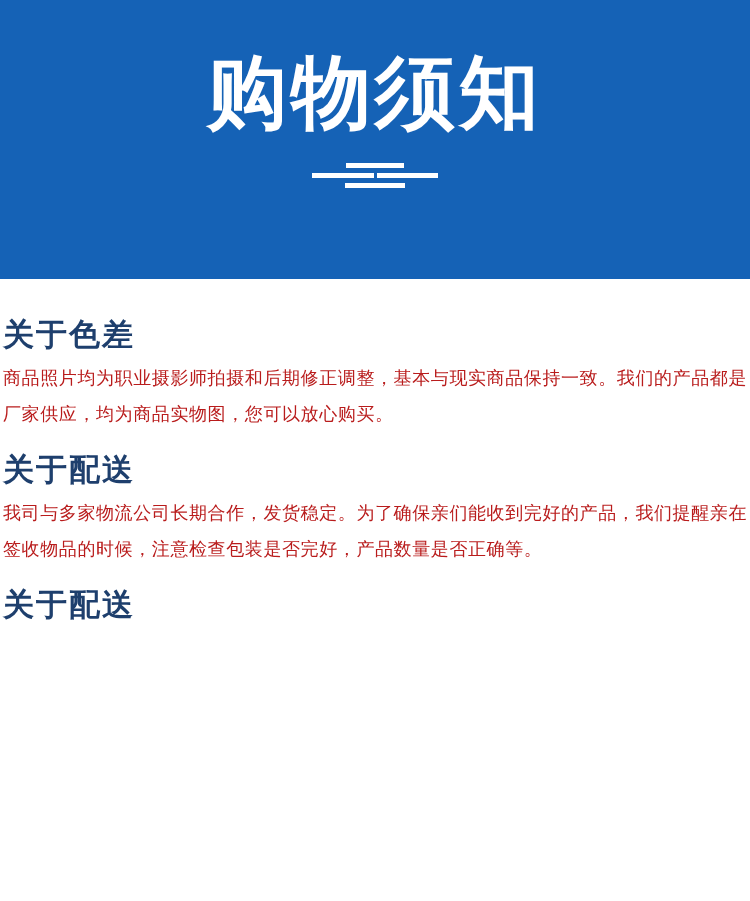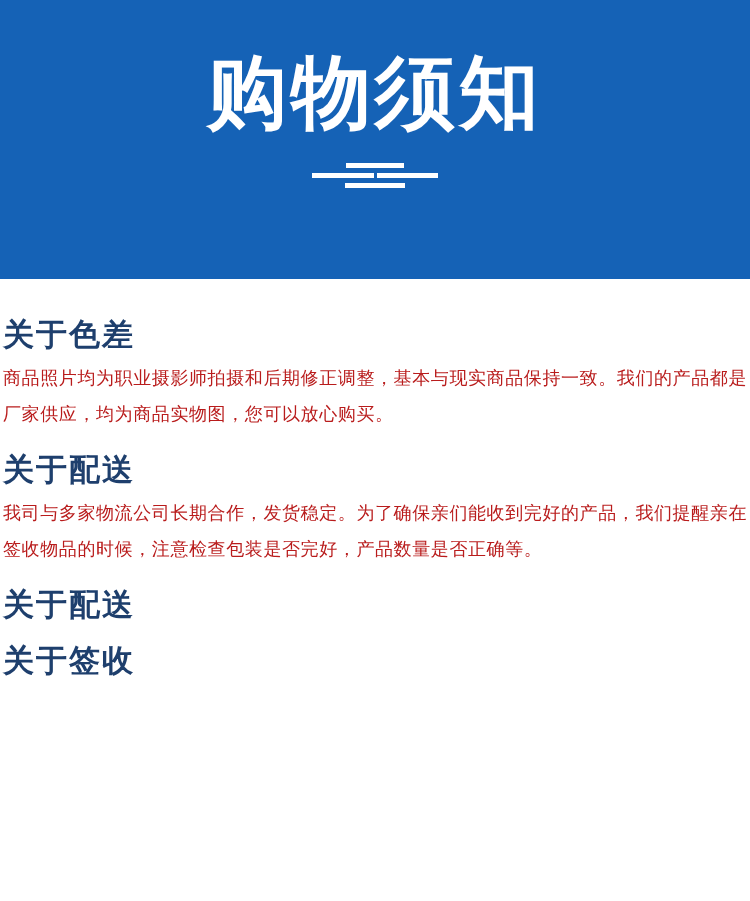--- a/index.html
+++ b/index.html
@@ -101,18 +101,17 @@
     <section class="notice-section">
       <h2>关于配送</h2>
       <p>我司与多家物流公司长期合作，发货稳定。为了确保亲们能收到完好的产品，我们提醒亲在签收物品的时候，注意检查包装是否完好，产品数量是否正确等。</p>
     </section>
 
     <section class="notice-section">
       <h2>关于配送</h2>
     </section>
 
     <section class="notice-section">
-      <h2>关于签收</h2>
     </section>
 
   </main>
 
 </div>
 
 </body></html>

